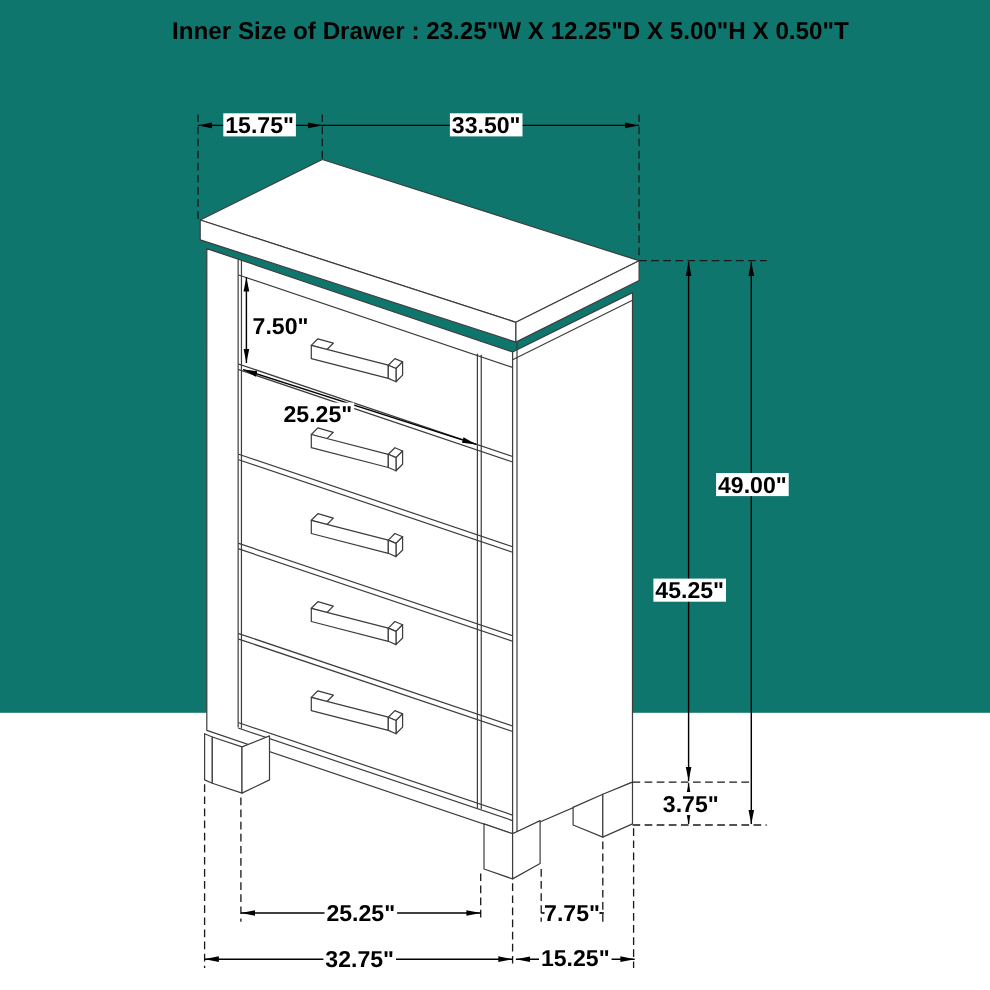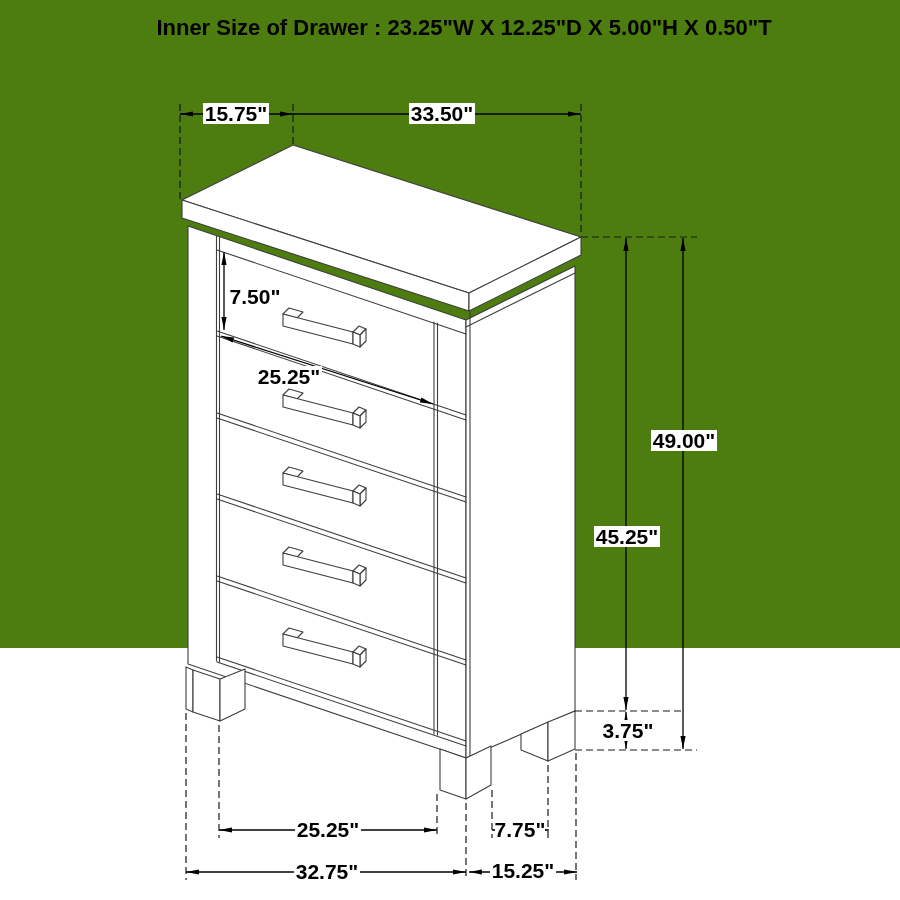--- a/index.html
+++ b/index.html
@@ -8,21 +8,21 @@
     background: #ffffff;
     width: 900px;
     height: 900px;
     overflow: hidden;
     font-family: "Liberation Sans", sans-serif;
   }
   .stage {
     position: relative;
     width: 900px;
     height: 648px;
-    background: #4d7c0f;
+    background: #0f766e;
   }
   svg { display: block; }
 
   
   .edge {
     fill: none;
     stroke: #3d3d3d;
     stroke-width: 1.1;
     stroke-linejoin: round;
     stroke-linecap: round;

